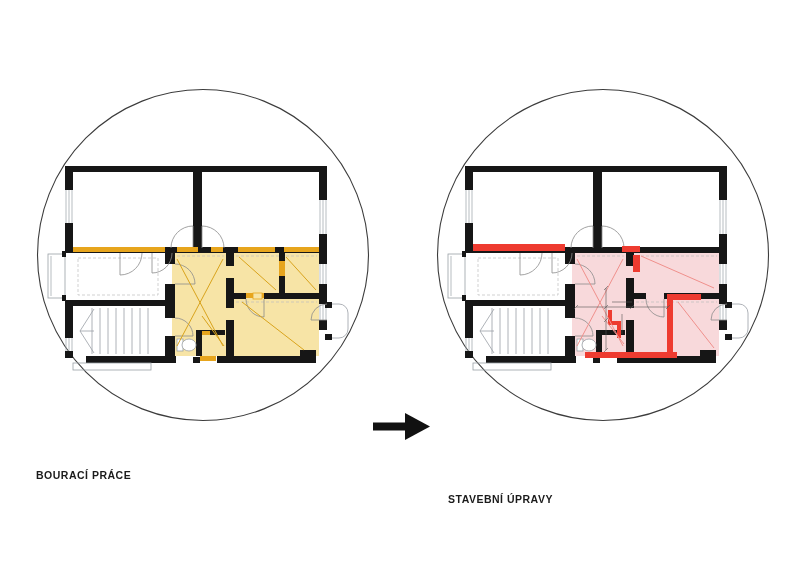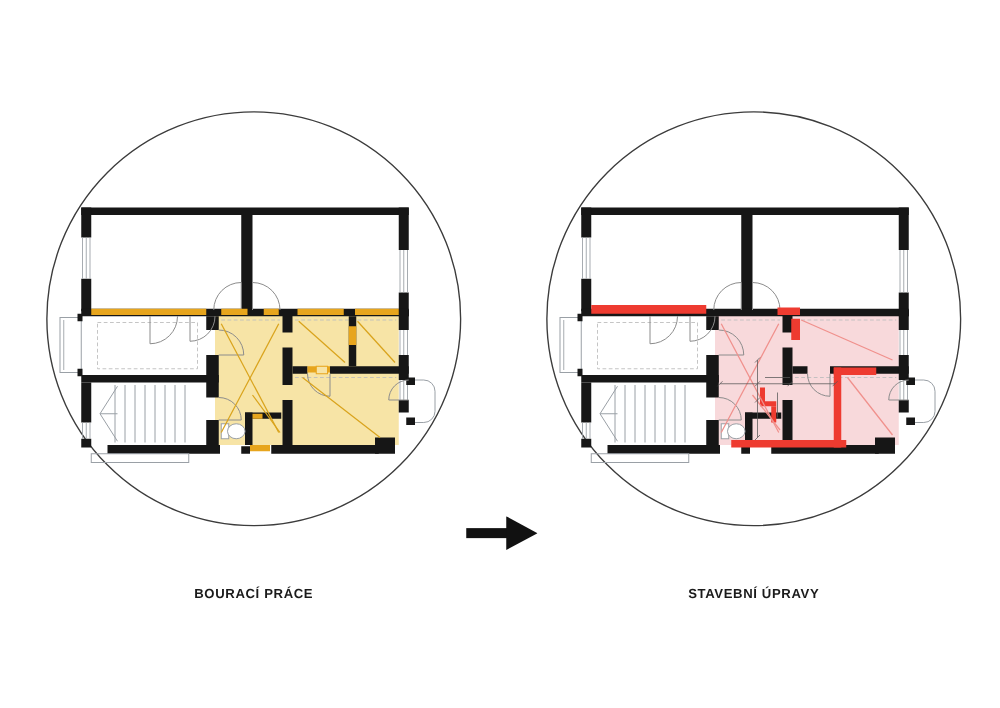--- a/index.html
+++ b/index.html
@@ -6,25 +6,25 @@
   body{
     width:800px;height:566px;position:relative;background:#ffffff;overflow:hidden;
     font-family:"Liberation Sans", sans-serif;
   }
   .stage{position:absolute;inset:0;}
   .panel{position:absolute;width:334px;height:334px;}
   .panel svg{display:block;width:334px;height:334px;}
   #panel-demolition{left:36px;top:88px;}
   #panel-construction{left:436px;top:88px;}
   .panel-label{
-    position:absolute;width:334px;top:469px;text-align:center;
+    position:absolute;width:334px;top:469px;
     font-size:10.5px;font-weight:bold;letter-spacing:.5px;color:#1b1b1b;
   }
   #label-demolition{left:36px;}
-  #label-construction{left:436px;}
+  #label-construction{left:448px;margin-top:24px;}
   .arrow-wrap{position:absolute;left:372px;top:413px;width:58px;height:27px;}
   
   .w{fill:var(--wall);}
   .thin{stroke:var(--thin);fill:none;stroke-width:.8;}
   .thinf{stroke:var(--thin);fill:#ffffff;stroke-width:.8;}
   .win{stroke:var(--thin);stroke-width:.7;}
   .dash{stroke:var(--dash);stroke-dasharray:3 2;fill:none;stroke-width:.7;}
   .arc{stroke:var(--door);fill:none;stroke-width:.8;}
   .hl{fill:var(--hl);}
   .ac{fill:var(--ac);}

